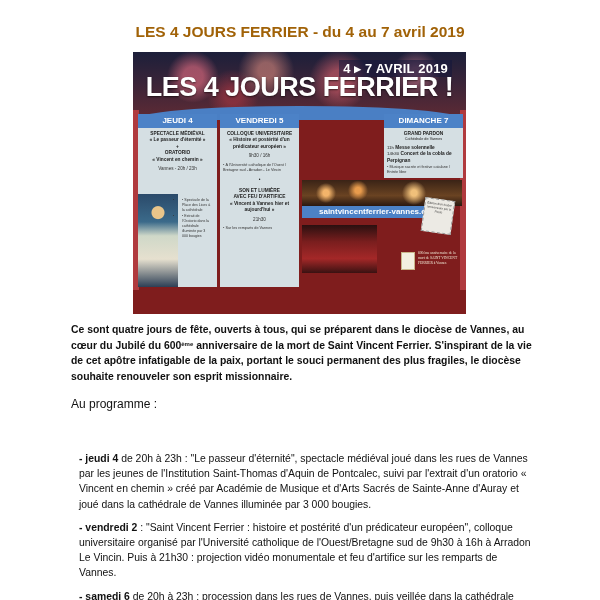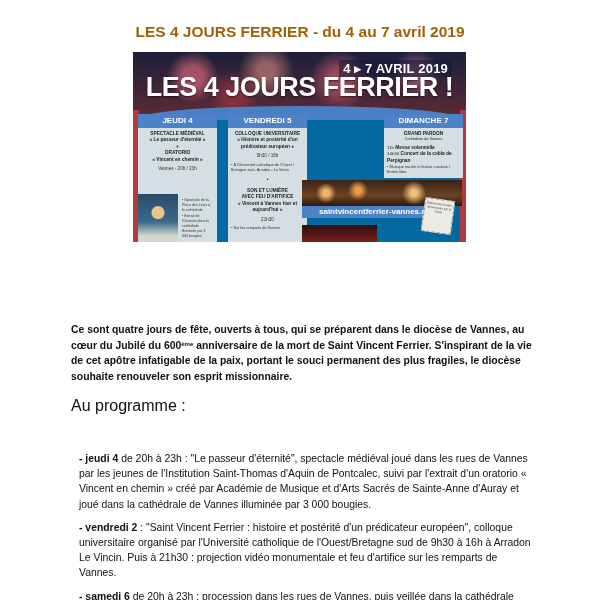--- a/index.html
+++ b/index.html
@@ -7,22 +7,22 @@
   body { font-family: "Liberation Sans", sans-serif; color: #111; position: relative; }
 
   .doc-title {
     position: absolute; top: 23px; left: 0; width: 600px;
     text-align: center; font-weight: bold; font-size: 15.5px; color: #a16207;
     font-family: "Liberation Sans", sans-serif;
   }
 
   
   .poster {
-    position: absolute; left: 133px; top: 52px; width: 333px; height: 190px;
-    background: #0369a1; overflow: hidden;
+    position: absolute; left: 133px; top: 52px; width: 333px; height: 262px;
+    background: #7f1d1d; overflow: hidden;
   }
   .poster-banner {
     position: absolute; left: 0; top: 0; width: 100%; height: 62px;
     background:
       radial-gradient(circle at 18% 40%, rgba(255,120,140,0.55) 0 10px, transparent 26px),
       radial-gradient(circle at 40% 30%, rgba(255,160,140,0.5) 0 8px, transparent 28px),
       radial-gradient(circle at 62% 45%, rgba(255,110,120,0.5) 0 10px, transparent 30px),
       radial-gradient(circle at 85% 35%, rgba(255,150,170,0.45) 0 6px, transparent 24px),
       radial-gradient(circle at 30% 70%, rgba(200,60,70,0.45) 0 8px, transparent 26px),
       linear-gradient(180deg, #1c1f3a 0%, #3a2438 50%, #5a2a35 100%);
@@ -55,21 +55,21 @@
     text-align: center; height: 14px; line-height: 14px;
   }
   .col-body { padding: 3px 3px; font-size: 4.6px; line-height: 1.35; text-align: center; }
   .col-body .b { font-weight: bold; font-size: 4.8px; }
   .col-body .t { font-size: 4.6px; color: #333; margin: 3px 0; }
   .col-body ul { list-style: none; text-align: left; }
   .col-body li { font-size: 3.8px; line-height: 1.4; margin: 1px 0; color: #333; }
   .col-body li::before { content: "▪ "; }
 
   .col1 { left: 5px; height: 173px; }
-  .col2 { left: 87px; height: 173px; margin-left: 8px; }
+  .col2 { left: 87px; height: 173px; }
   .col3 { left: 169px; height: 64px; }
   .col4 { left: 251px; height: 64px; }
 
   .stained-glass {
     position: absolute; left: 0; top: 80px; width: 40px; height: 93px;
     background:
       radial-gradient(circle at 50% 20%, #e9c58a 0 6px, transparent 7px),
       linear-gradient(180deg, #2b4a6a 0%, #3b6a8a 30%, #cfd8c8 45%, #e6e0cf 70%, #2d3f55 100%);
   }
   .col1-notes { position: absolute; left: 41px; top: 80px; width: 36px; text-align: left; }
@@ -106,21 +106,21 @@
     color: #f1e9d6; font-family: "Liberation Serif", serif; font-size: 3.6px; line-height: 1.4;
   }
 
   
   .intro {
     position: absolute; left: 71px; top: 322px; width: 470px;
     font-weight: bold; font-size: 10.4px; line-height: 15.5px; color: #111;
   }
   .intro sup { font-size: 6px; vertical-align: top; position: relative; top: -1px; }
   .program-label {
-    position: absolute; left: 71px; top: 397px; font-size: 16px; color: #111;
+    position: absolute; left: 71px; top: 397px; font-size: 12px; color: #111;
   }
   .program {
     position: absolute; left: 71px; top: 443px; width: 470px;
     font-size: 10.4px; line-height: 15.2px; color: #111;
   }
   .program .day { font-weight: bold; }
   .program p { margin: 8px; }
 </style>
 </head>
 <body>

